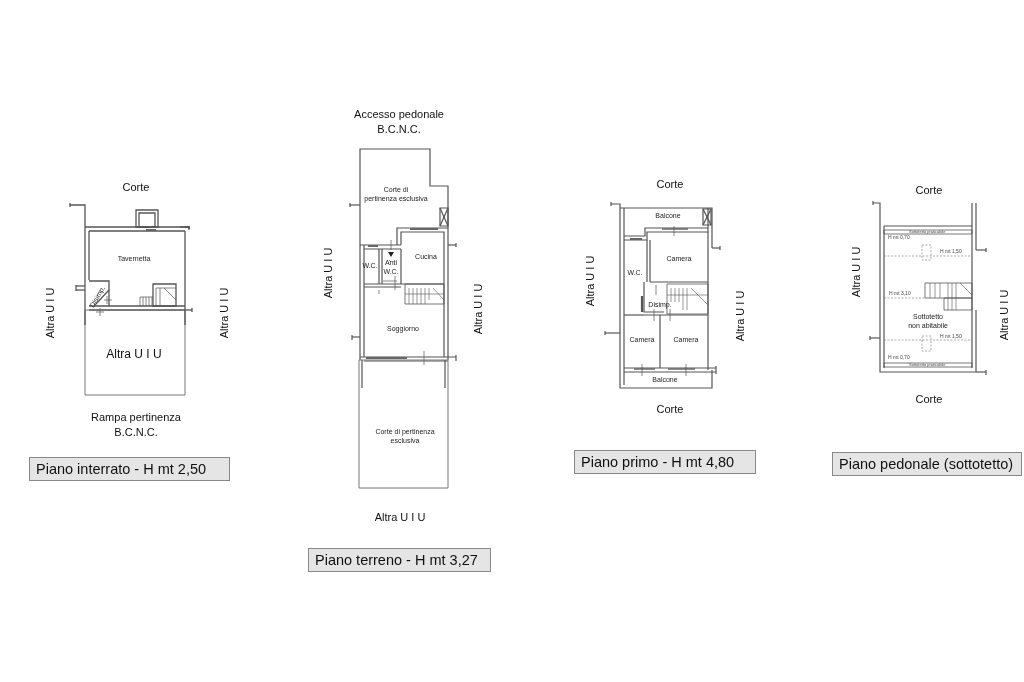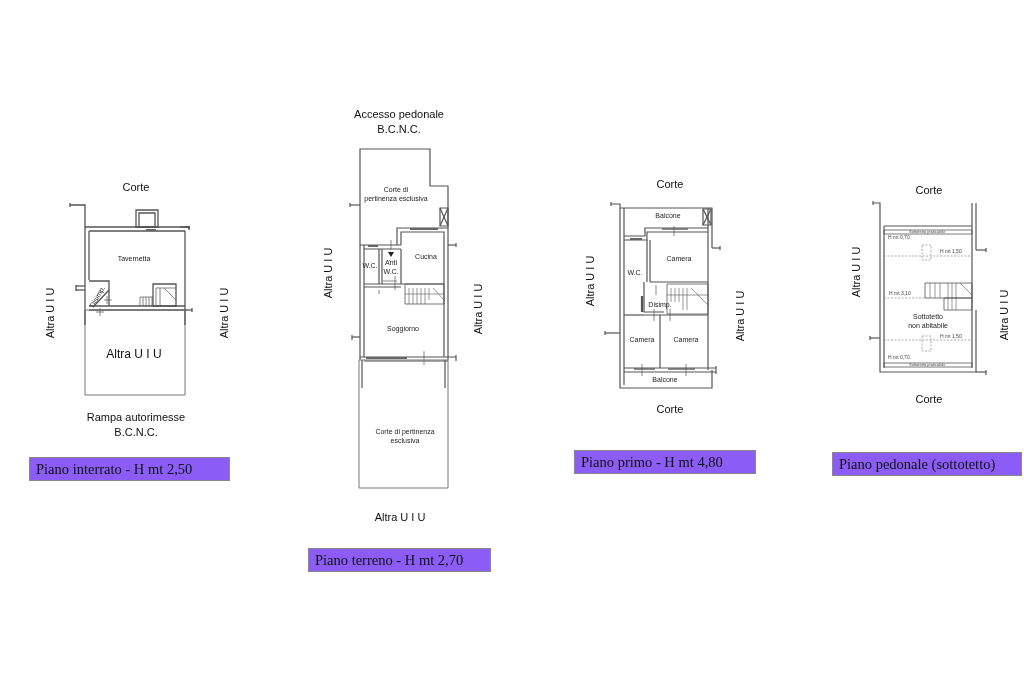--- a/index.html
+++ b/index.html
@@ -5,22 +5,22 @@
   html, body { margin:0; padding:0; background:#ffffff; }
   body { width:1024px; height:682px; position:relative; overflow:hidden;
          font-family:"Liberation Sans", sans-serif; color:#111; }
   .lbl { position:absolute; font-size:11px; color:#111; white-space:nowrap; line-height:1; }
   .lbl-c { transform:translateX(-50%); text-align:left; }
   .vlbl { position:absolute; font-size:11px; white-space:nowrap; line-height:1;
           transform-origin:center center; transform:translate(-50%,-50%) rotate(-90deg); }
   .room { position:absolute; font-size:7px; color:#222; white-space:nowrap; text-align:center; line-height:1.25;
           transform:translate(-50%,-50%); }
   .tiny { position:absolute; font-size:5px; color:#444; white-space:nowrap; line-height:1; }
-  .title-box { position:absolute; border:1px solid #888; background:#8b5cf6; font-size:14.5px;
-               padding:2px 6px; white-space:nowrap; line-height:18px; color:#111;font-family:Liberation Serif, serif; }
+  .title-box { position:absolute; border:1px solid #888; background:#e5e5e5; font-size:14.5px;
+               padding:2px 6px; white-space:nowrap; line-height:18px; color:#111; }
   svg.plan { position:absolute; overflow:visible; }
   svg.plan line, svg.plan polyline, svg.plan rect, svg.plan path { vector-effect:non-scaling-stroke; }
 </style>
 </head>
 <body>
 
 <div>
   <span class="lbl lbl-c" style="left:136px;top:182px;">Corte</span>
 
   <svg class="plan" style="left:0;top:0;" width="1024" height="682">
@@ -86,21 +86,21 @@
     <line x1="146" y1="230" x2="156" y2="230" stroke="#666" stroke-width="2"></line>
   </svg>
 
   <span class="room" style="left:134px;top:259px;">Tavernetta</span>
   <span class="room" style="left:98px;top:297px;transform:translate(-50%,-50%) rotate(-60deg);">Disimp.</span>
 
   <span class="vlbl" style="left:50px;top:313px;">Altra U I U</span>
   <span class="vlbl" style="left:224px;top:313px;">Altra U I U</span>
   <span class="lbl lbl-c" style="left:134px;top:348px;font-size:12px;">Altra U I U</span>
 
-  <span class="lbl lbl-c" style="left:136px;top:412px;">Rampa autorimesse</span>
+  <span class="lbl lbl-c" style="left:136px;top:412px;">Rampa pertinenza</span>
   <span class="lbl lbl-c" style="left:136px;top:427px;">B.C.N.C.</span>
 
   <div class="title-box" style="left:29px;top:457px;width:187px;">Piano interrato - H mt 2,50</div>
 </div>
 
 <div>
   <span class="lbl lbl-c" style="left:399px;top:109px;">Accesso pedonale</span>
   <span class="lbl lbl-c" style="left:399px;top:124px;">B.C.N.C.</span>
 
   <svg class="plan" style="left:0;top:0;" width="1024" height="682">
@@ -186,21 +186,21 @@
   <span class="room" style="left:403px;top:329px;">Soggiorno</span>
   <span class="room" style="left:405px;top:437px;">
     <span>Corte di pertinenza</span><br>
     <span>esclusiva</span>
   </span>
 
   <span class="vlbl" style="left:328px;top:273px;">Altra U I U</span>
   <span class="vlbl" style="left:478px;top:309px;">Altra U I U</span>
   <span class="lbl lbl-c" style="left:400px;top:512px;">Altra U I U</span>
 
-  <div class="title-box" style="left:308px;top:548px;width:169px;">Piano terreno - H mt 2,70</div>
+  <div class="title-box" style="left:308px;top:548px;width:169px;">Piano terreno - H mt 3,27</div>
 </div>
 
 <div>
   <span class="lbl lbl-c" style="left:670px;top:179px;">Corte</span>
 
   <svg class="plan" style="left:0;top:0;" width="1024" height="682">
     <g stroke="#555" fill="none" stroke-width="1.2">
 
       <polyline points="611,204 620,204 620,388 712,388 712,370"></polyline>
       <line x1="611" y1="202" x2="611" y2="206"></line>

